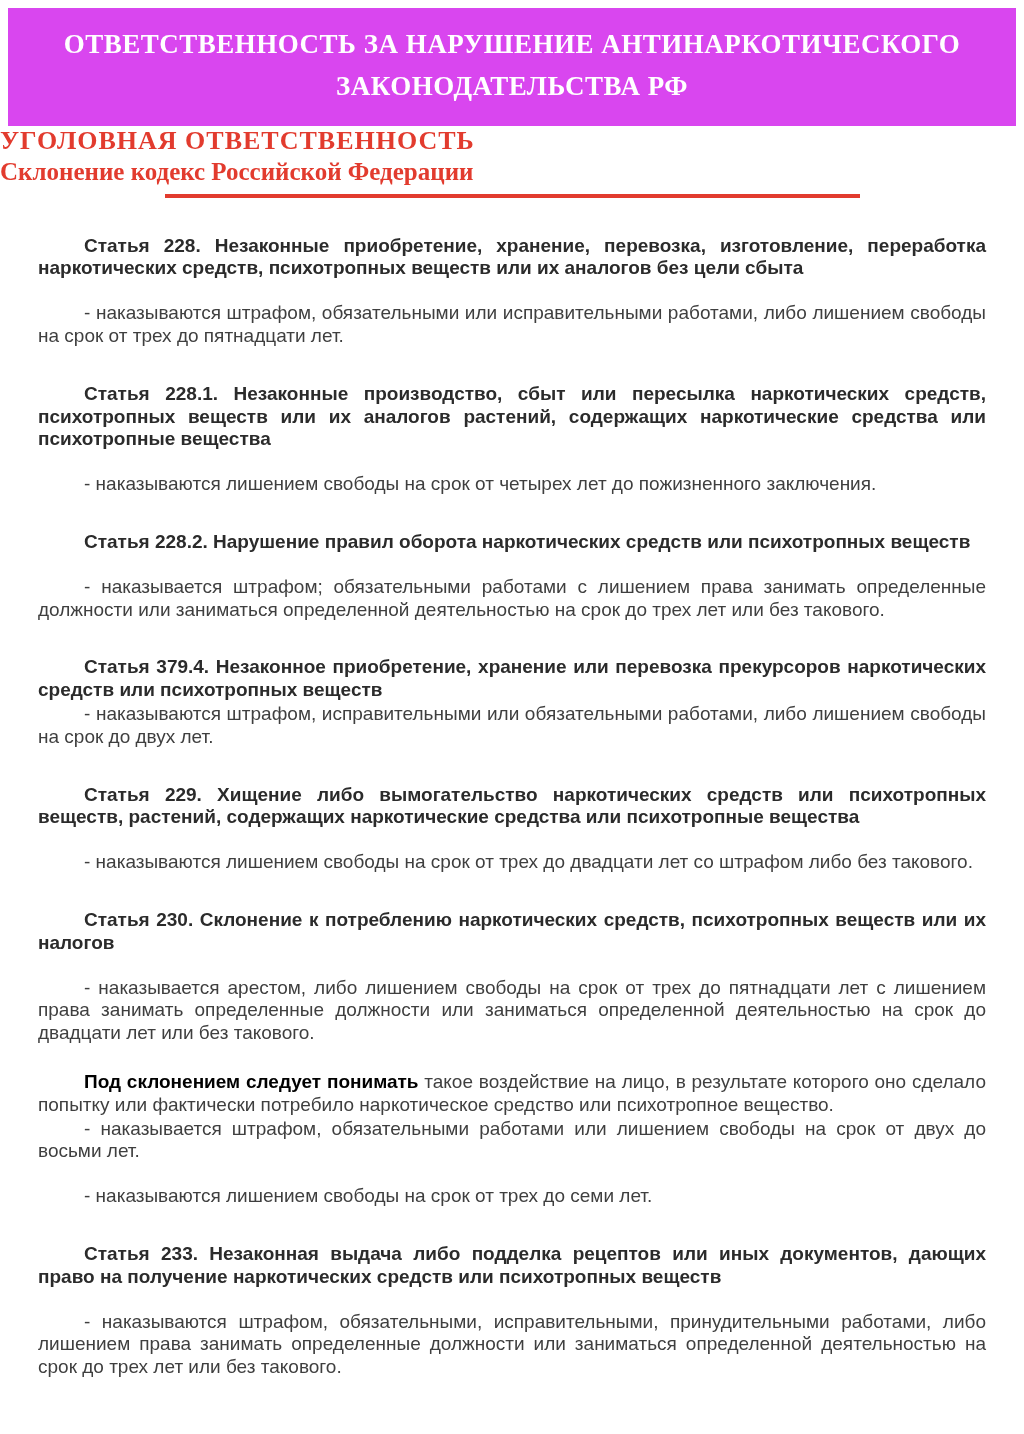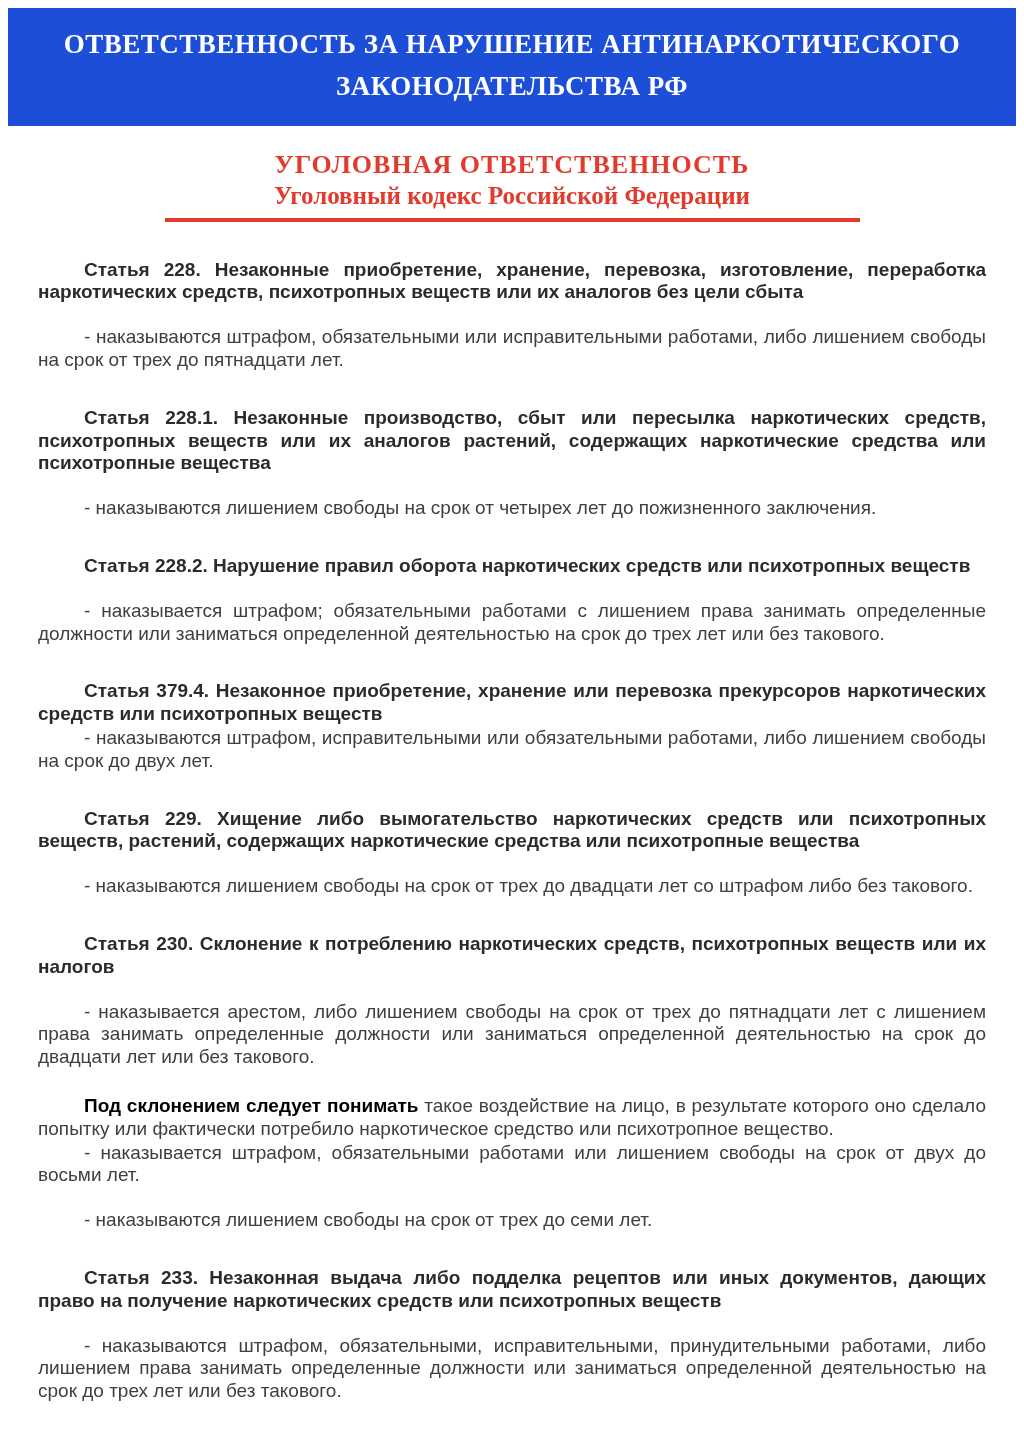--- a/index.html
+++ b/index.html
@@ -13,34 +13,33 @@
     margin: 0 auto;
     background: #ffffff;
     display: flex;
     flex-direction: column;
     box-sizing: border-box;
     overflow: hidden;
   }
   
   .banner {
     margin: 8px 8px 0 8px;
-    background: #1d4ed8;
+    background: #d946ef;
     color: #ffffff;
     text-align: center;
     padding: 16px 10px 18px 10px;
     font-family: "Liberation Serif", serif;
     font-weight: bold;
     font-size: 27px;
     line-height: 1.55;
     letter-spacing: 0.5px;
   }
   
   .subheader {
-    text-align: center;
-    margin-top: 24px;
+    margin-top: 0;
     font-family: "Liberation Serif", serif;
     font-weight: bold;
     color: #e23b2e;
   }
   .subheader .sub1 {
     font-size: 26px;
     letter-spacing: 1px;
   }
   .subheader .sub2 {
     font-size: 25px;
@@ -90,21 +89,21 @@
 
 <div class="page">
 
   <header class="banner">
     <div>ОТВЕТСТВЕННОСТЬ ЗА НАРУШЕНИЕ АНТИНАРКОТИЧЕСКОГО</div>
     <div>ЗАКОНОДАТЕЛЬСТВА РФ</div>
   </header>
 
   <section class="subheader">
     <div class="sub1">УГОЛОВНАЯ  ОТВЕТСТВЕННОСТЬ</div>
-    <div class="sub2">Уголовный кодекс Российской Федерации</div>
+    <div class="sub2">Склонение кодекс Российской Федерации</div>
     <div class="red-rule"></div>
   </section>
 
   <main class="content">
 
     <div class="article">
       <p class="heading">Статья 228. Незаконные приобретение, хранение, перевозка, изготовление, переработка наркотических средств, психотропных веществ или их аналогов без цели сбыта</p>
       <p class="body">- наказываются штрафом, обязательными или исправительными работами, либо лишением свободы на срок от трех до пятнадцати лет.</p>
     </div>
 

